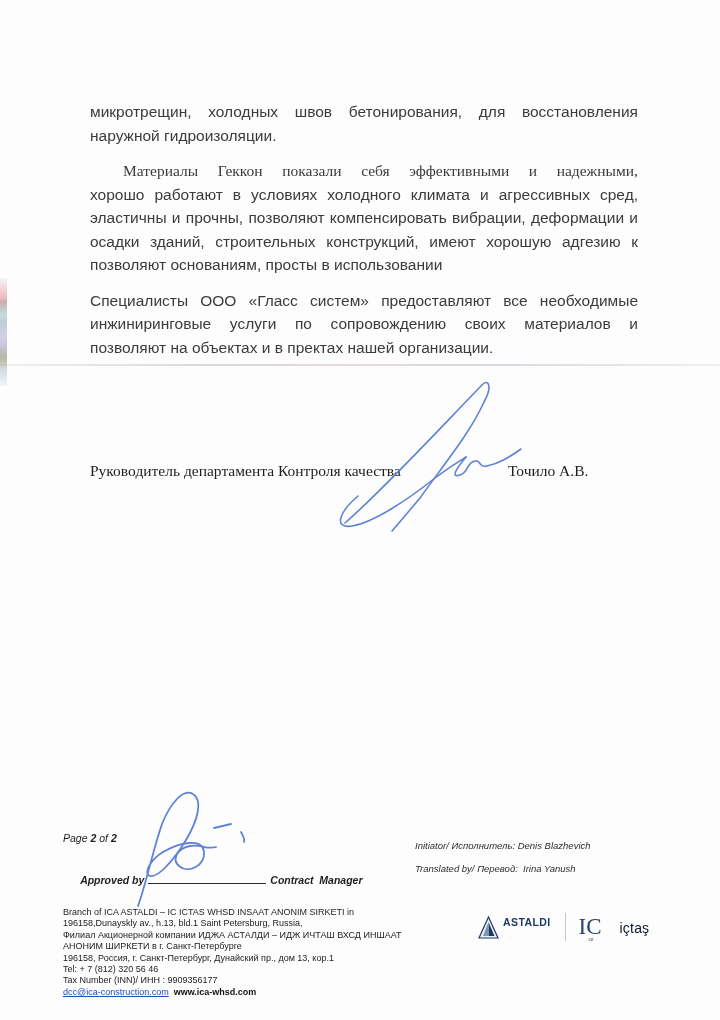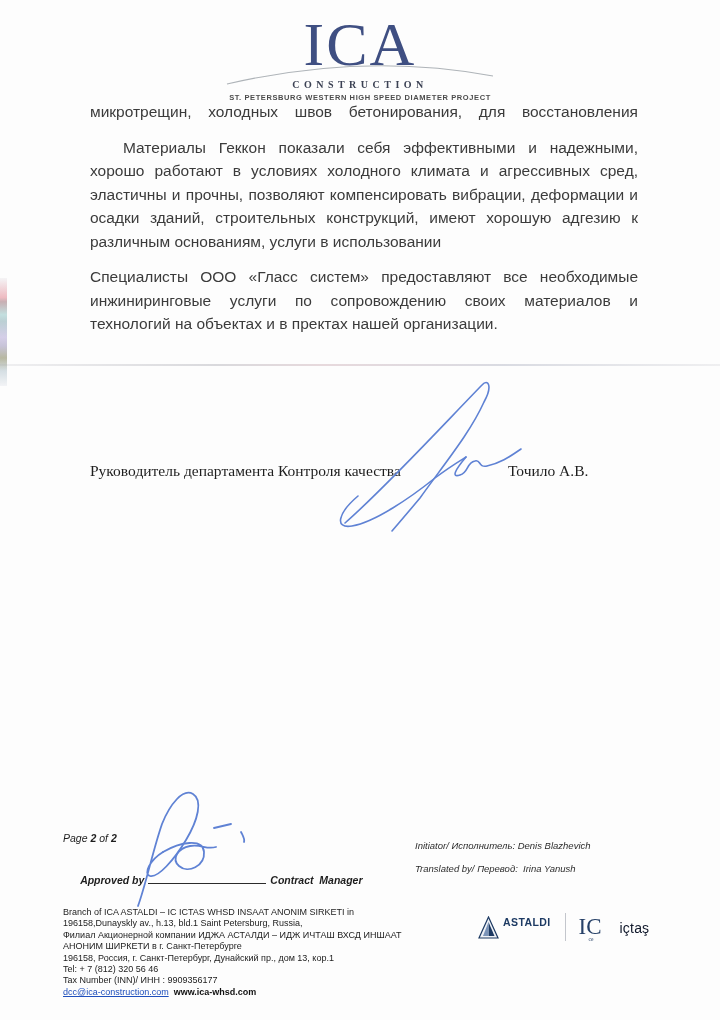--- a/index.html
+++ b/index.html
@@ -22,21 +22,21 @@
     color:#3f4f82;letter-spacing:2px;font-weight:400;}
   .logo-sub{font-family:"Liberation Serif",serif;font-size:10px;letter-spacing:4.5px;color:#3c4254;
     margin-top:3px;font-weight:700;}
   .logo-proj{font-size:7.5px;letter-spacing:.6px;color:#4c4c4c;margin-top:3px;font-weight:700;}
   
   .content{position:absolute;left:90px;top:100px;width:548px;color:#3b3b3b;
     font-size:15.5px;line-height:23.5px;}
   .para{margin:0 0 12px 0;}
   .tline{text-align:justify;text-align-last:justify;}
   .tline.last{text-align-last:left;}
-  .tline.indent{padding-left:33px;}
+  .tline.indent{padding-left:33px;font-family:Liberation Serif, serif;}
   
   .signoff{position:absolute;left:90px;top:462px;width:548px;
     font-family:"Liberation Serif",serif;font-size:15.5px;color:#1f1f1f;}
   .signoff .name{position:absolute;left:418px;top:0;}
   .sig-main{position:absolute;left:330px;top:378px;width:210px;height:162px;}
   
   .f-left{position:absolute;left:63px;top:832px;color:#1e1e1e;}
   .pageinfo{font-style:italic;font-size:10.5px;}
   .pageinfo b{font-weight:700;}
   .approved{margin-top:17px;font-style:italic;font-weight:700;font-size:10.5px;white-space:pre;}
@@ -61,44 +61,37 @@
     letter-spacing:.2px;}
 </style>
 </head>
 <body>
 
 <div class="page">
 
   <div class="edge-stripe"></div>
   <div class="scan-line"></div>
 
-  <div class="logo-block">
-    <svg class="logo-arc" viewBox="0 0 270 36">
-      <path d="M 2 32 Q 140 0 268 24" fill="none" stroke="#9aa0a6" stroke-width="1.1" opacity="0.8"></path>
-    </svg>
-    <div class="logo-word">ICA</div>
-    <div class="logo-sub">CONSTRUCTION</div>
-    <div class="logo-proj">ST. PETERSBURG WESTERN HIGH SPEED DIAMETER PROJECT</div>
-  </div>
 
   <div class="content">
     <div class="para">
       <div class="tline">микротрещин, холодных швов бетонирования, для восстановления</div>
+      <div class="tline last">наружной гидроизоляции.</div>
     </div>
     <div class="para">
       <div class="tline indent">Материалы Геккон показали себя эффективными и надежными,</div>
       <div class="tline">хорошо работают в условиях холодного климата и агрессивных сред,</div>
       <div class="tline">эластичны и прочны, позволяют компенсировать вибрации, деформации и</div>
       <div class="tline">осадки зданий, строительных конструкций, имеют хорошую адгезию к</div>
-      <div class="tline last">различным основаниям, услуги в использовании</div>
+      <div class="tline last">позволяют основаниям, просты в использовании</div>
     </div>
     <div class="para">
       <div class="tline">Специалисты ООО «Гласс систем» предоставляют все необходимые</div>
       <div class="tline">инжиниринговые услуги по сопровождению своих материалов и</div>
-      <div class="tline last">технологий на объектах и в пректах нашей организации.</div>
+      <div class="tline last">позволяют на объектах и в пректах нашей организации.</div>
     </div>
   </div>
 
   <div class="signoff">
     <span>Руководитель департамента Контроля качества</span>
     <span class="name">Точило А.В.</span>
   </div>
 
   <svg class="sig-main" viewBox="0 0 210 162">
     <g fill="none" stroke="#5f82d4" stroke-width="1.6" stroke-linecap="round">

